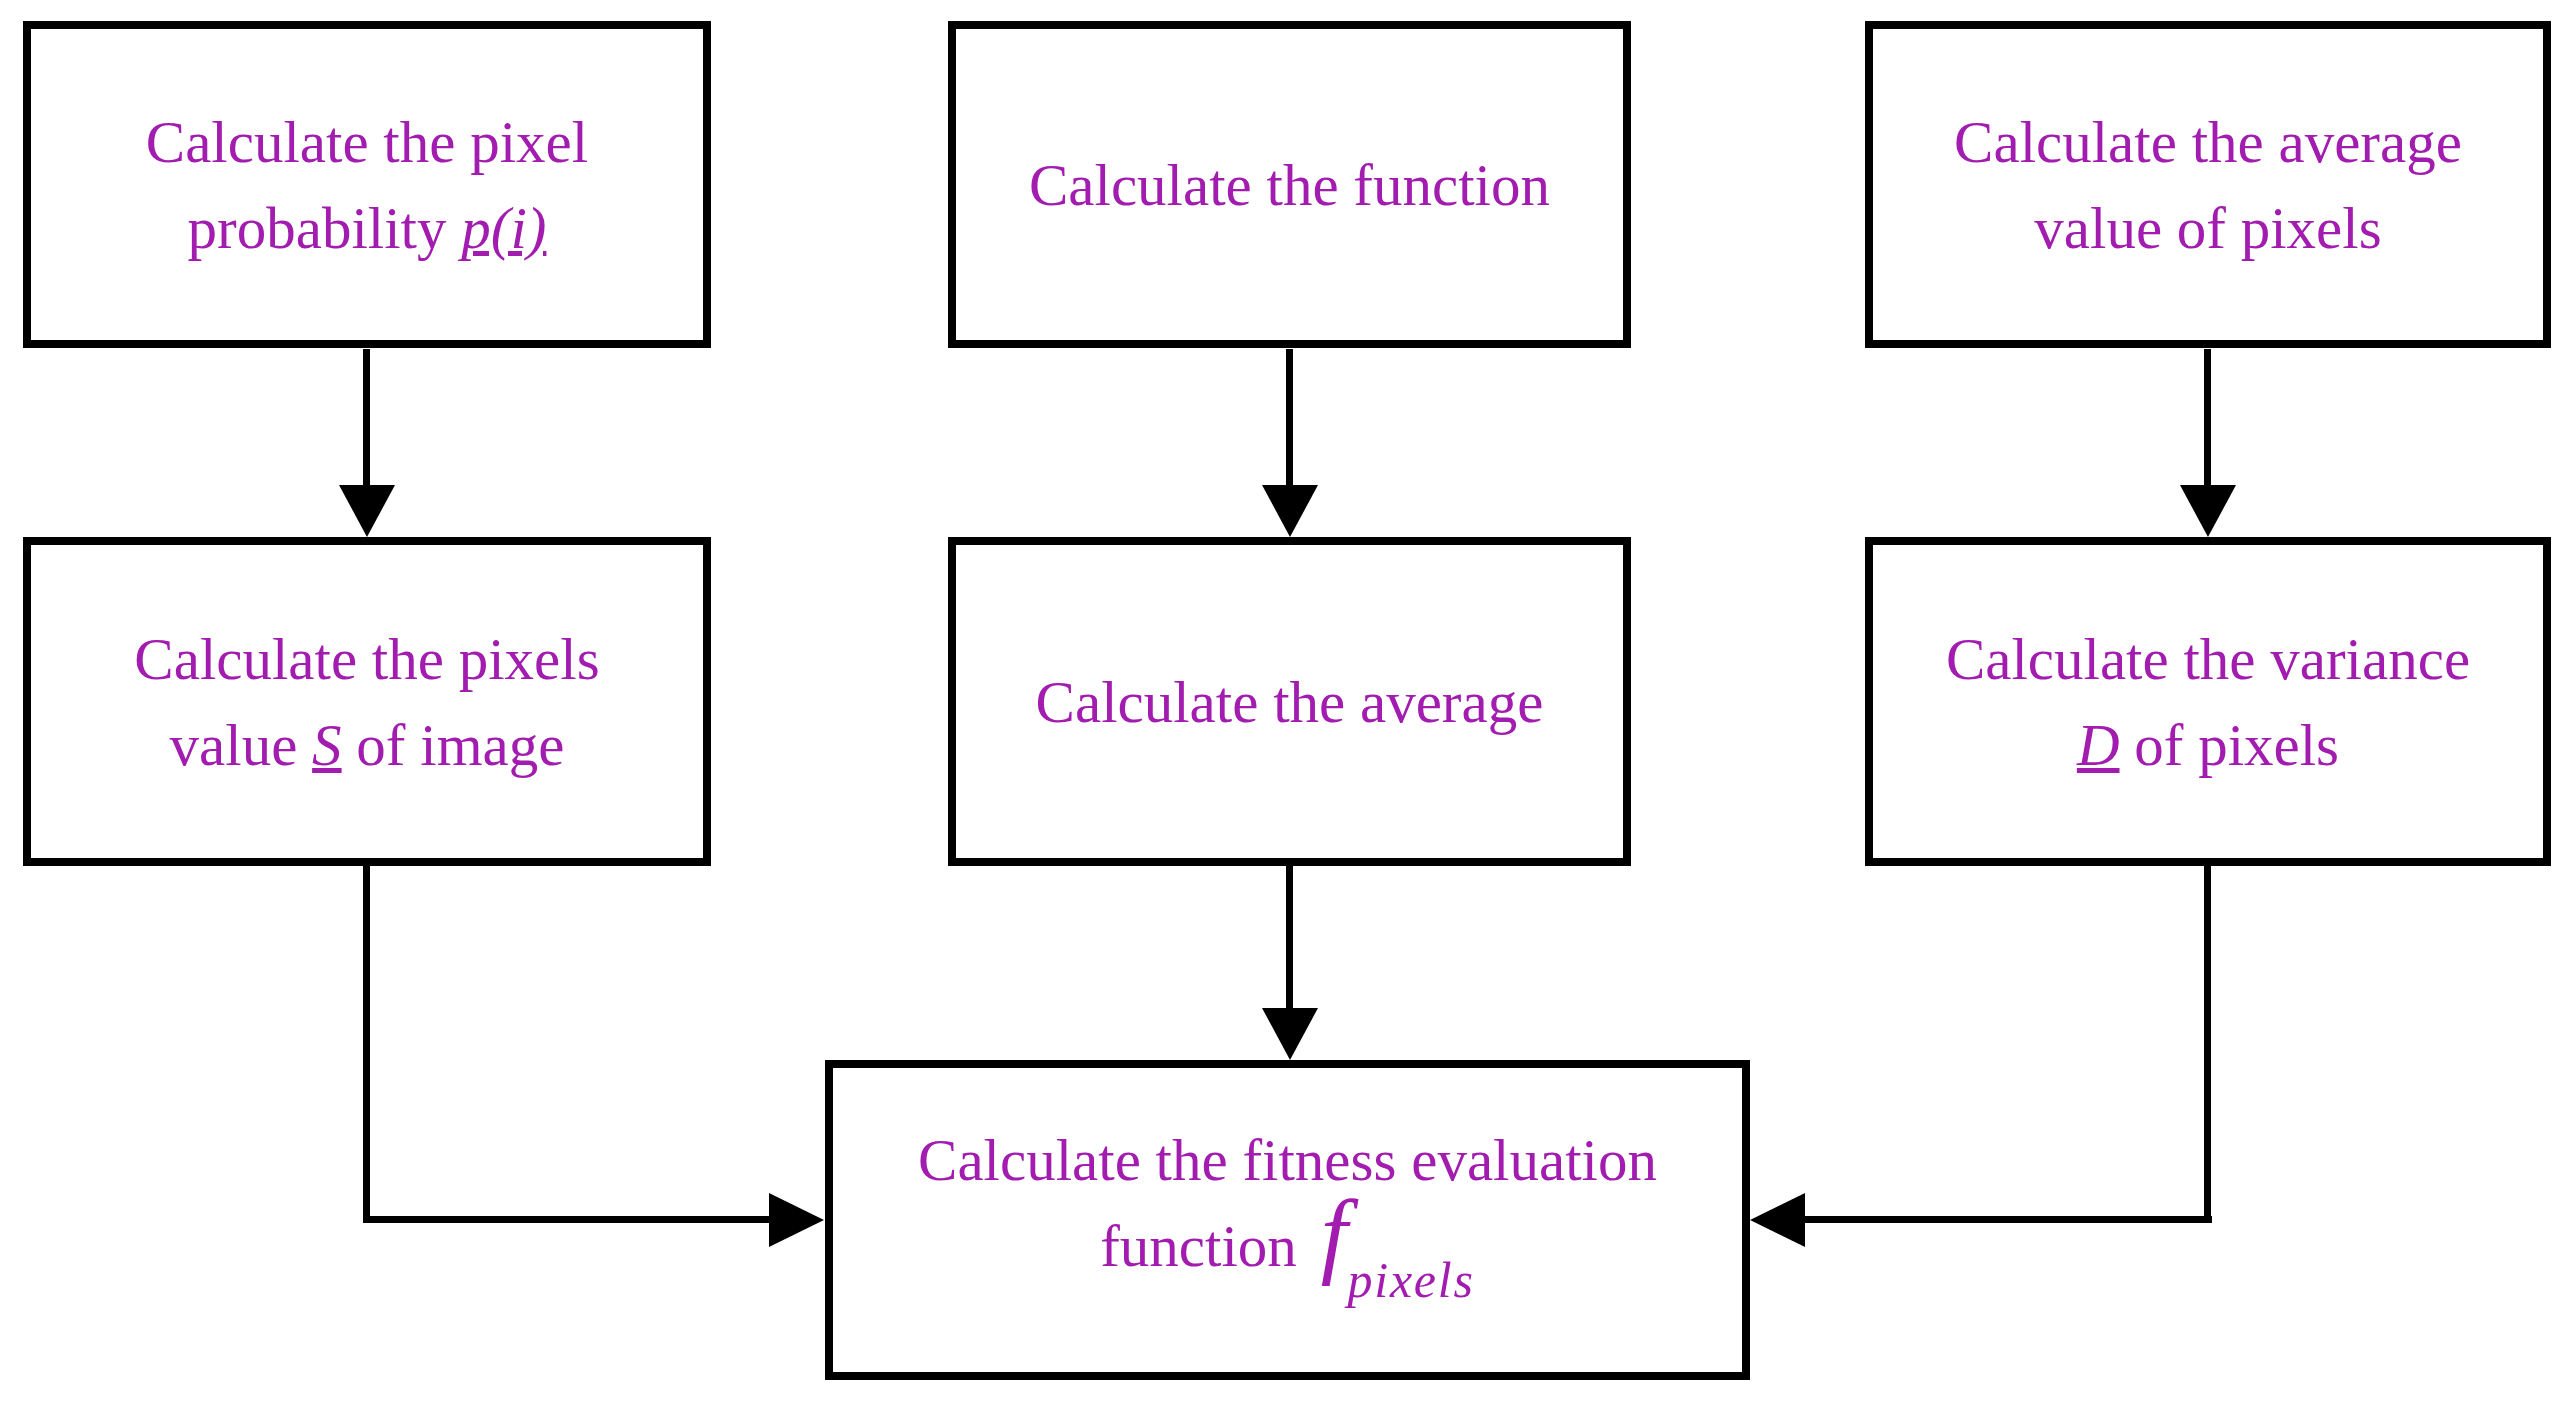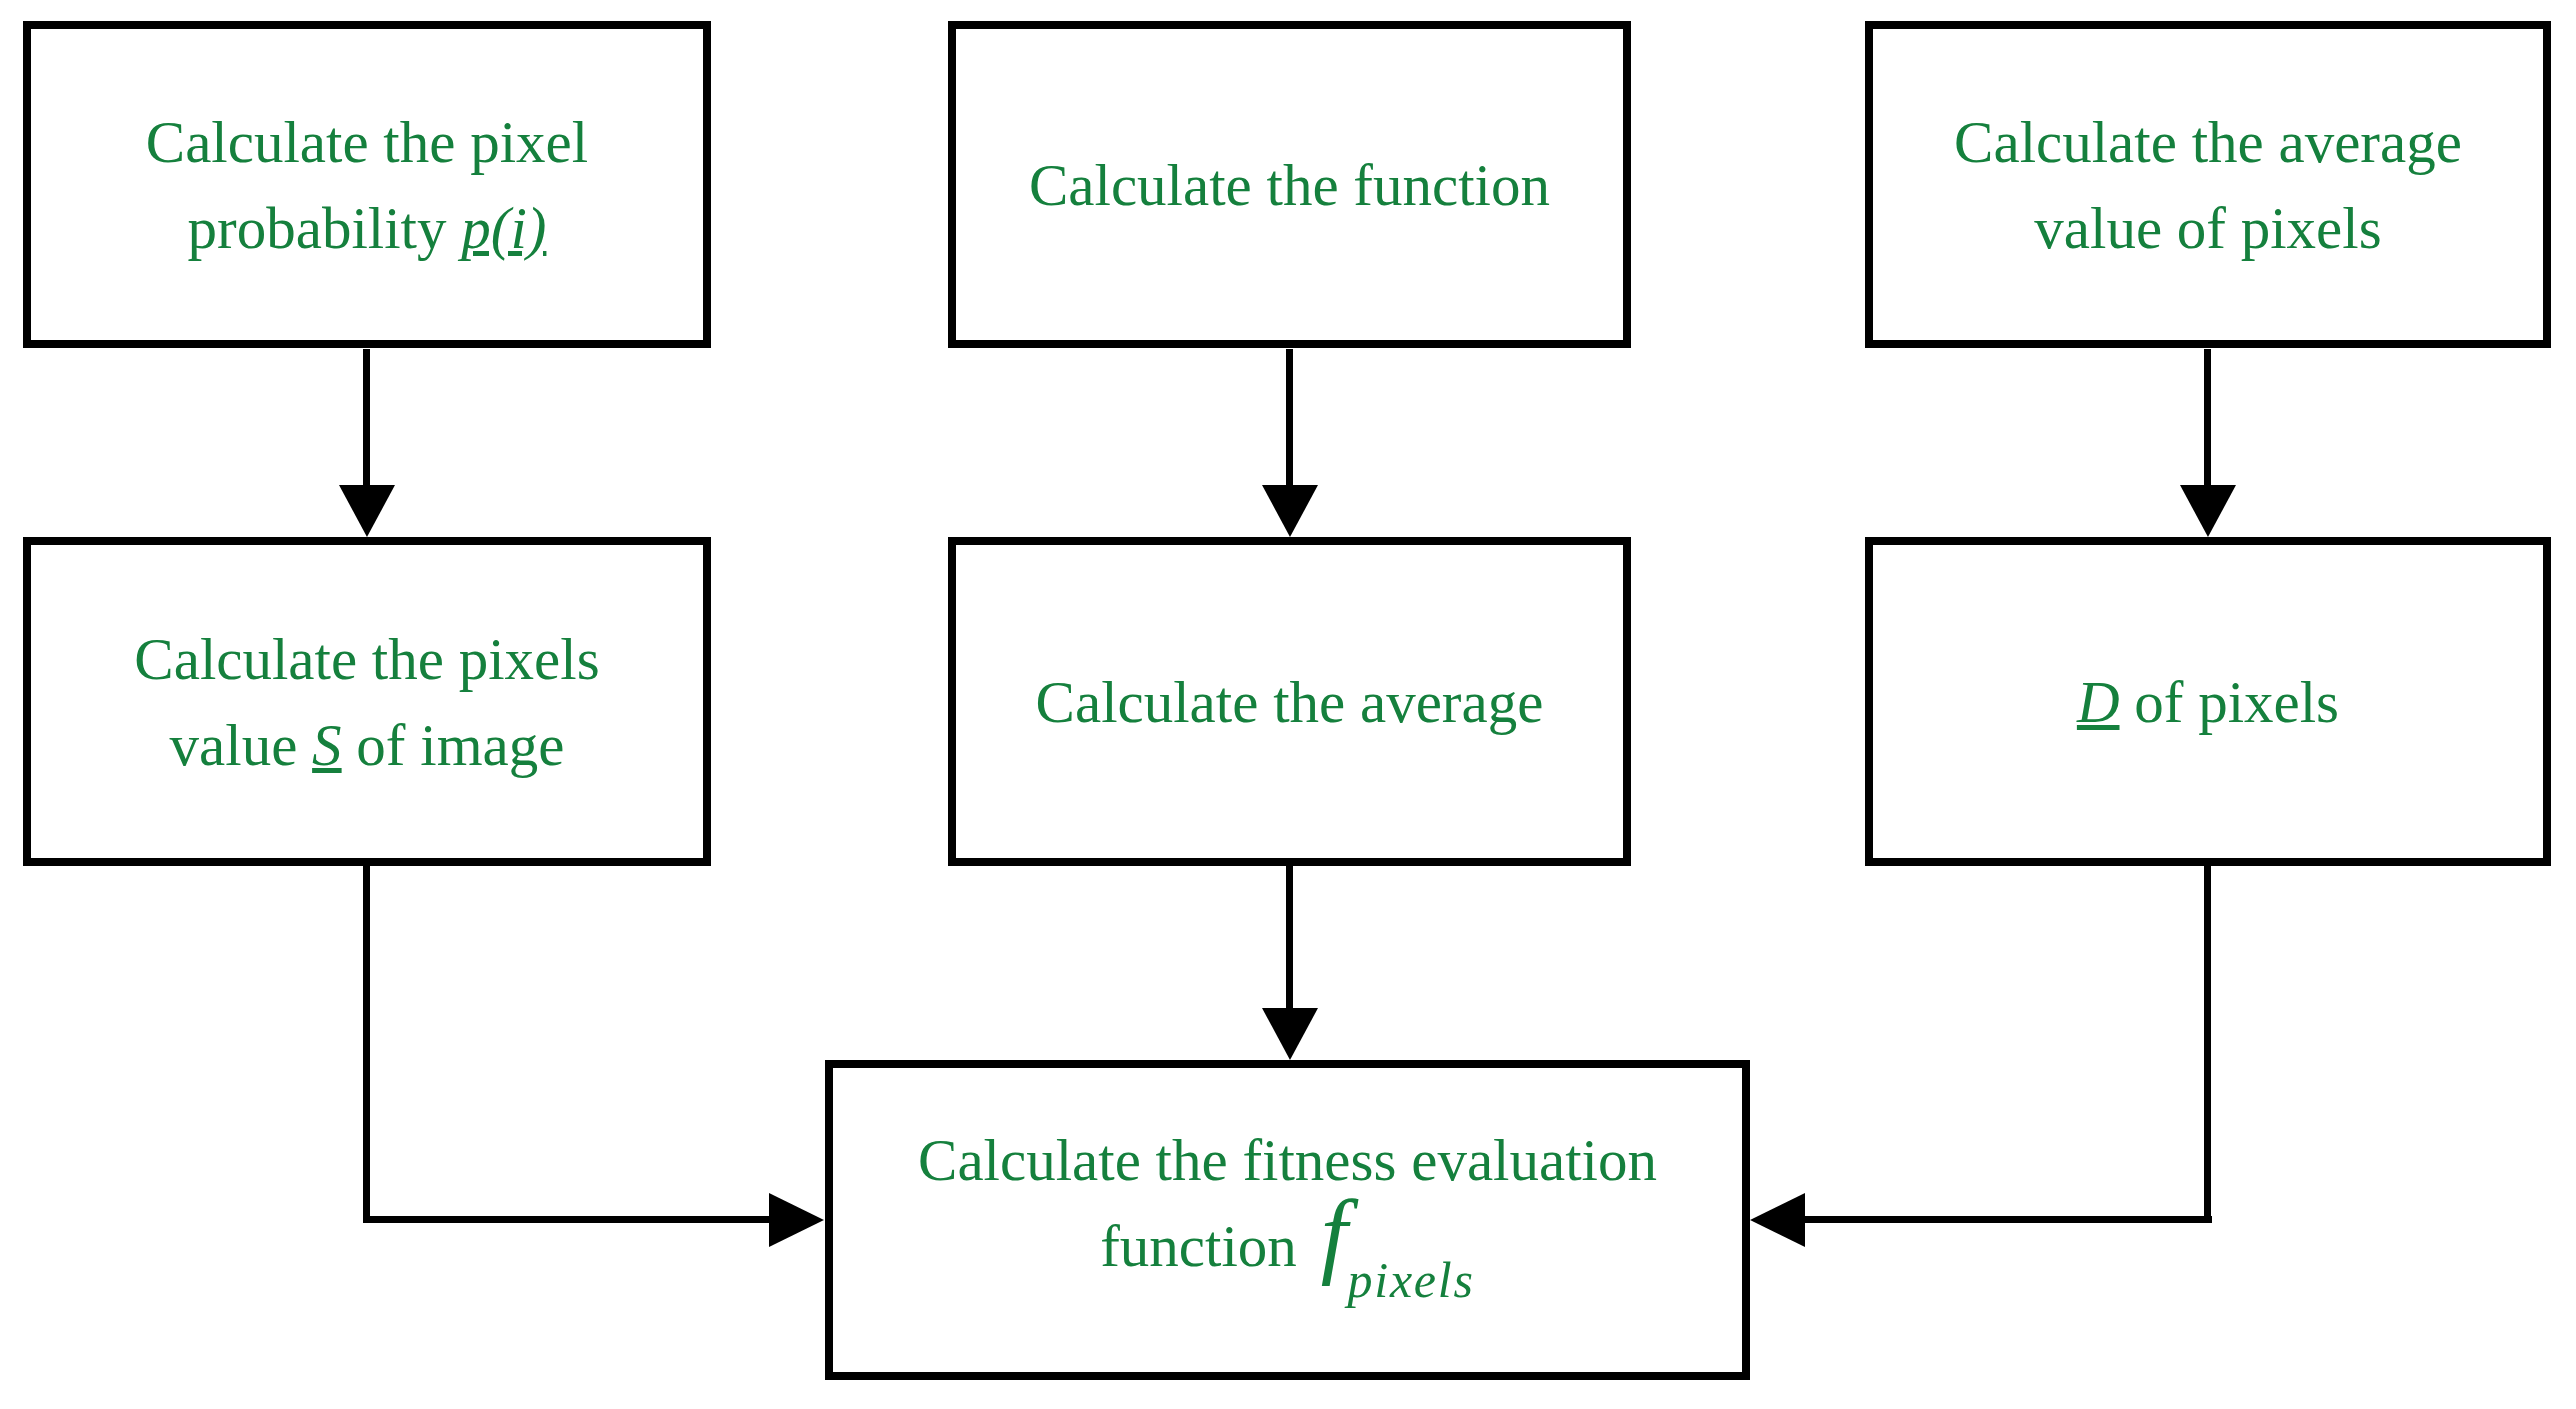--- a/index.html
+++ b/index.html
@@ -6,21 +6,21 @@
     margin: 0;
     padding: 0;
     background: #ffffff;
   }
   #canvas {
     position: relative;
     width: 2576px;
     height: 1409px;
     background: #ffffff;
     font-family: "Liberation Serif", "DejaVu Serif", serif;
-    color: #15803d;
+    color: #a21caf;
     overflow: hidden;
   }
   .fbox {
     position: absolute;
     box-sizing: border-box;
     border: 8.3px solid #000000;
     background: #ffffff;
     display: flex;
     flex-direction: column;
     justify-content: center;
@@ -104,20 +104,21 @@
   <div class="fbox" id="box-d">
     <div class="box-line"><span>Calculate the pixels</span></div>
     <div class="box-line"><span>value </span><span class="var">S</span><span> of image</span></div>
   </div>
 
   <div class="fbox" id="box-e">
     <div class="box-line"><span>Calculate the average</span></div>
   </div>
 
   <div class="fbox" id="box-f">
+    <div class="box-line"><span>Calculate the variance</span></div>
     <div class="box-line"><span></span><span class="var">D</span><span> of pixels</span></div>
   </div>
 
   <div class="fbox" id="box-g">
     <div class="box-line"><span>Calculate the fitness evaluation</span></div>
     <div class="box-line g-line2"><span>function </span><span class="fvar">f</span><span class="fsub">pixels</span></div>
   </div>
 
   <div class="cline" style="left:363px; top:349px; width:7.4px; height:138px;"></div>
   <div class="ah ah-down" style="left:339px; top:485px;"></div>

